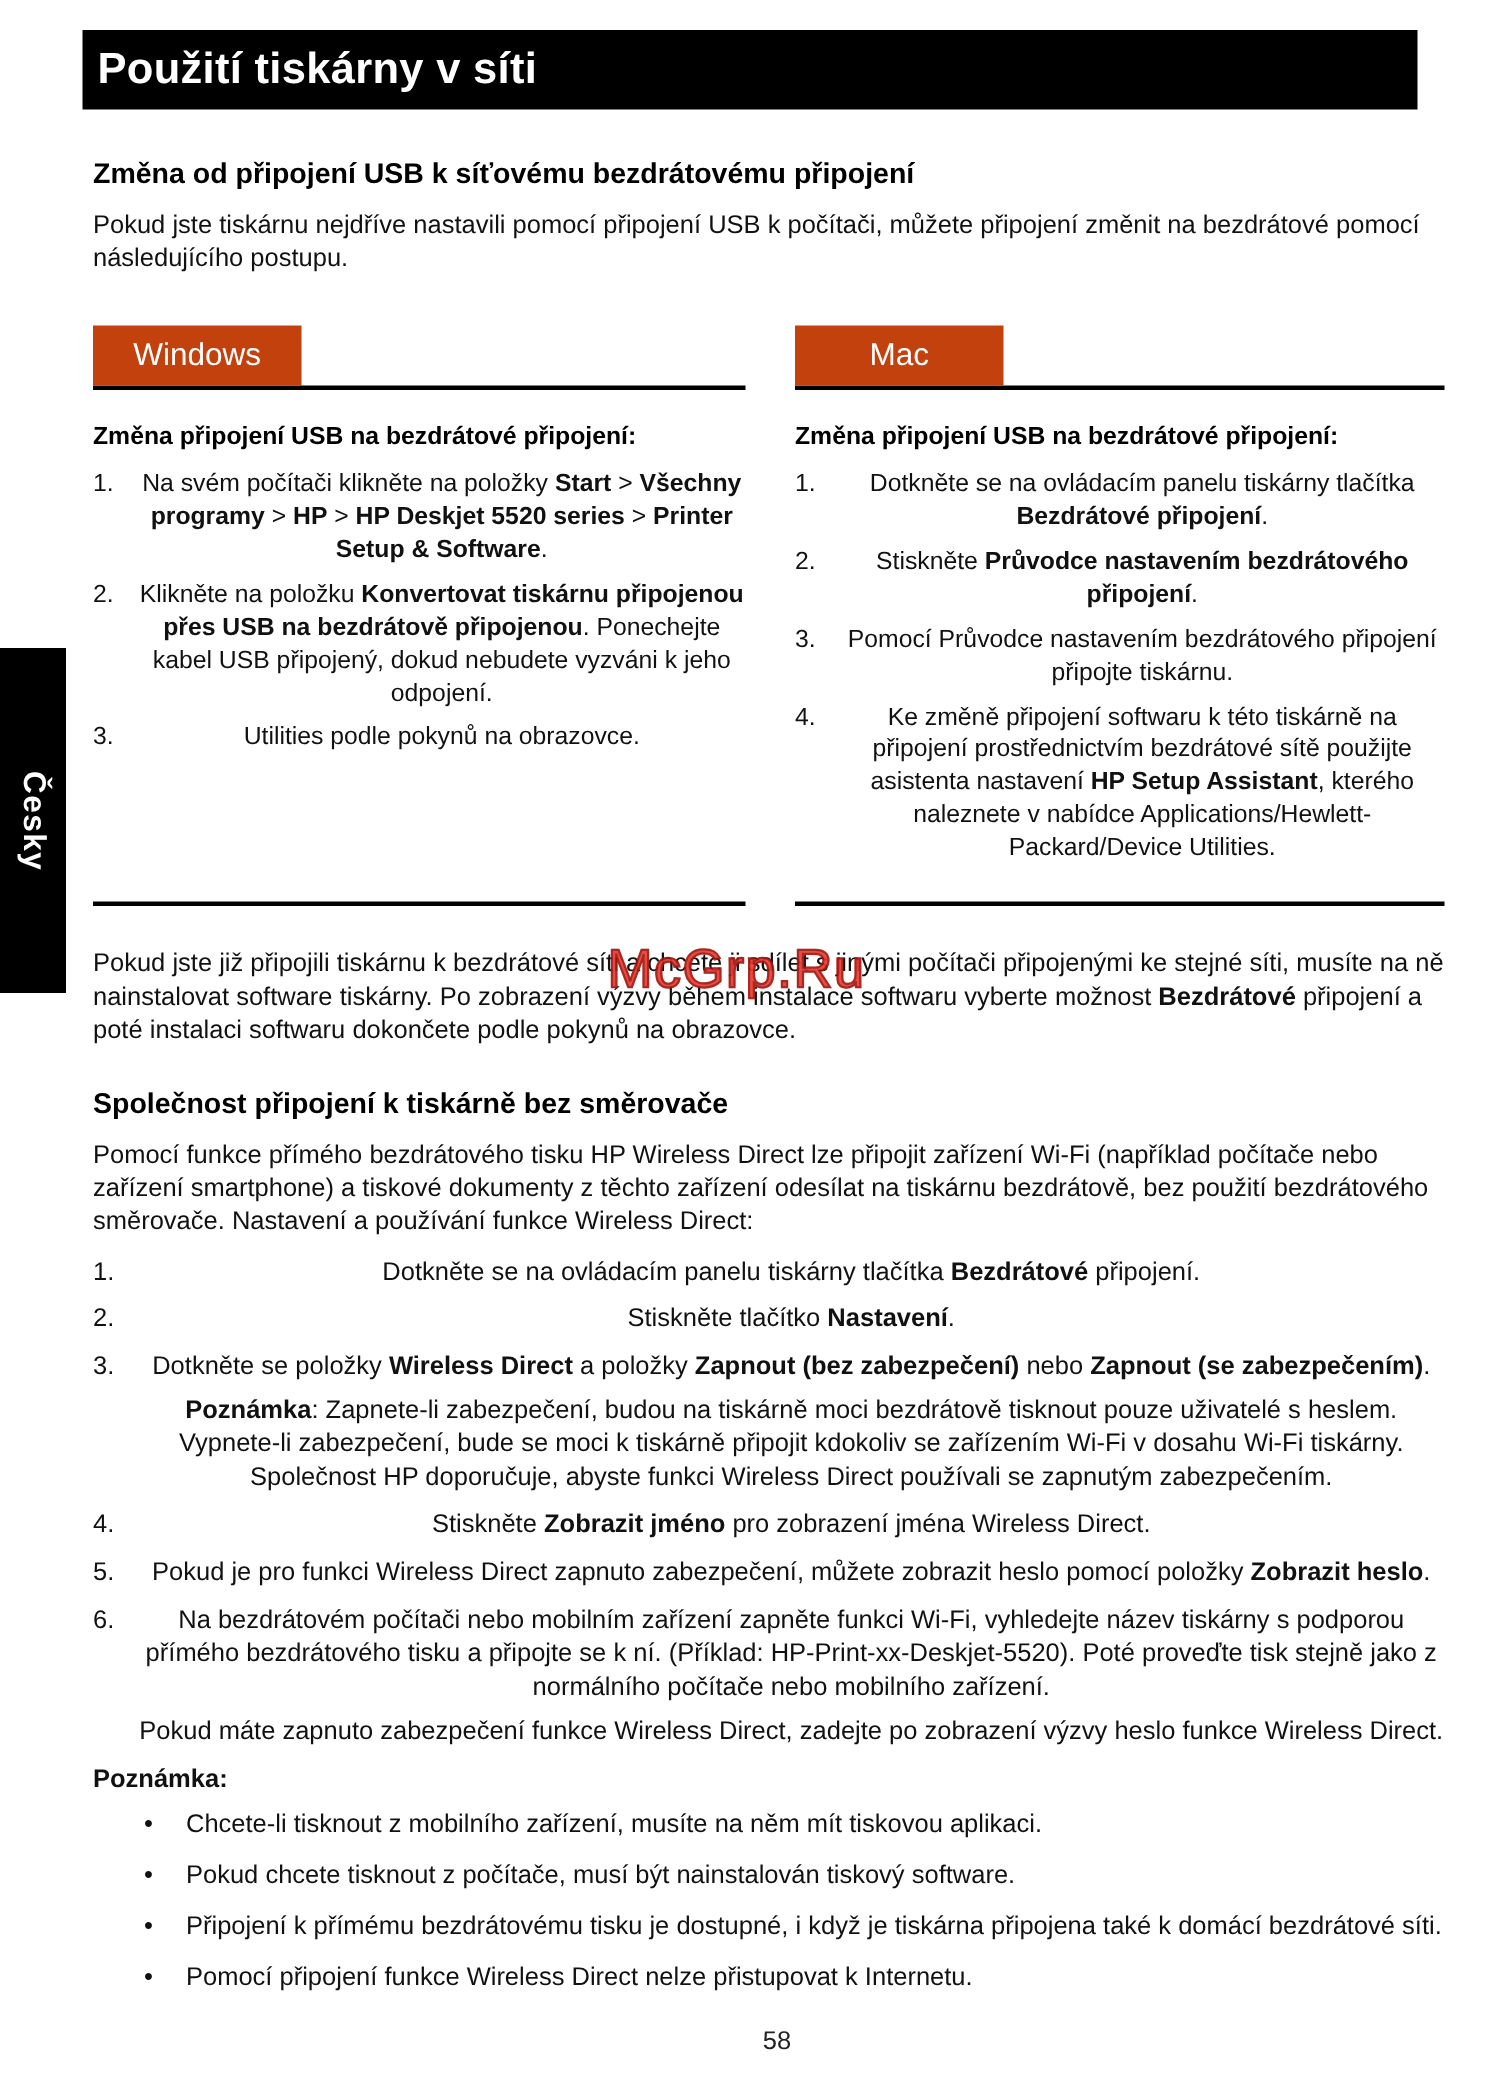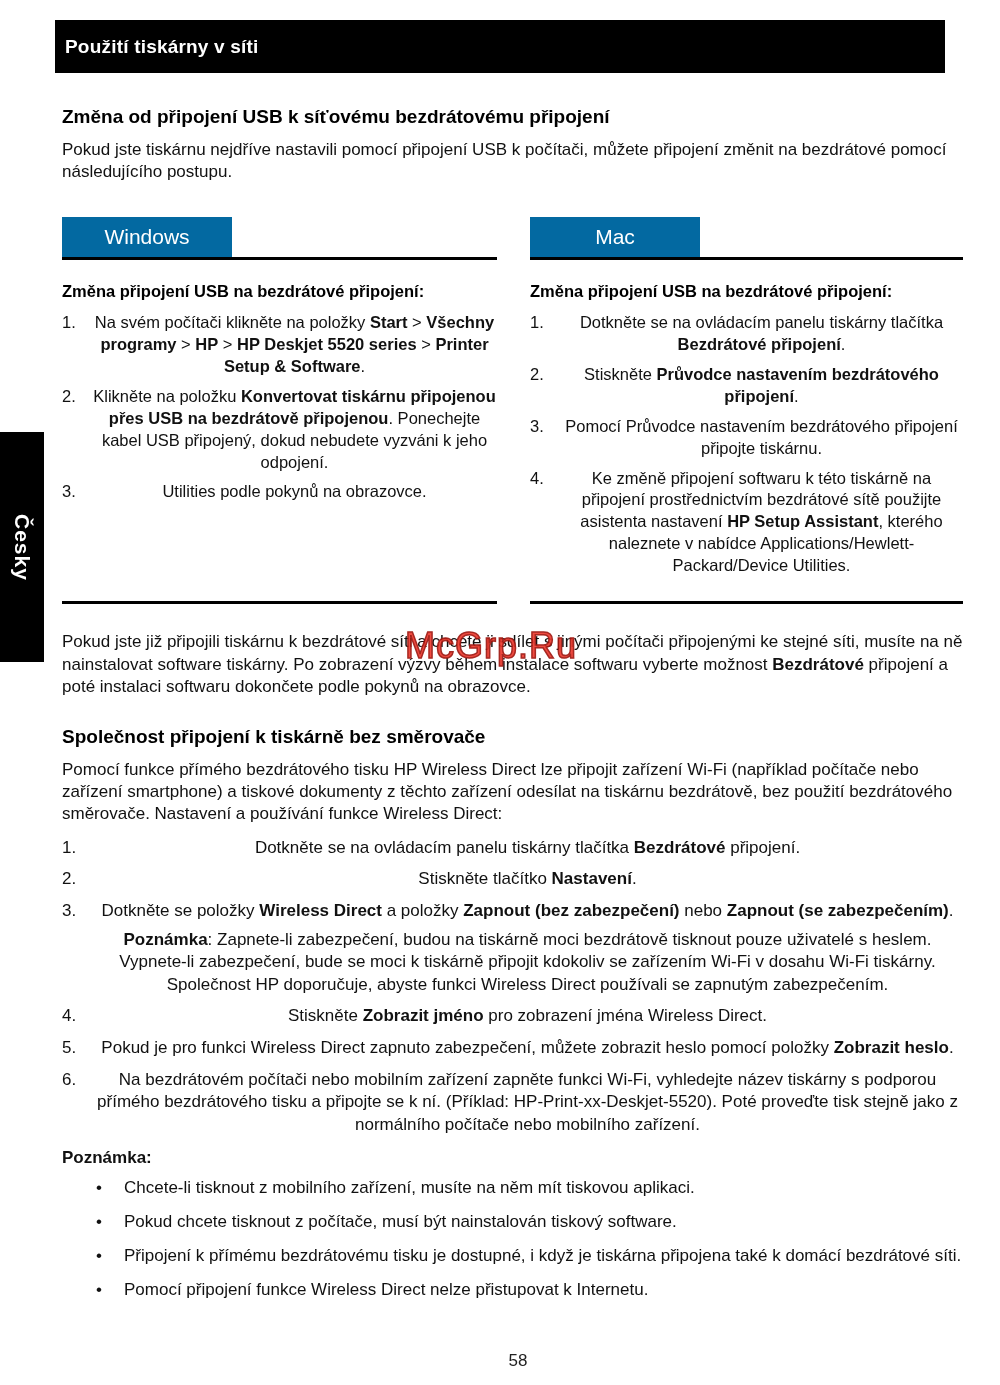--- a/index.html
+++ b/index.html
@@ -1,38 +1,38 @@
 <!DOCTYPE html>
 <html><head>
 <meta charset="utf-8">
 <style>
   html,body{margin:0;padding:0;background:#fff;}
   body{font-family:"Liberation Sans", sans-serif;color:#111;}
   .page{position:relative;width:1000px;height:1385px;background:#fff;overflow:hidden;}
 
   
   .header-bar{position:absolute;left:55px;top:20px;width:890px;height:53px;background:#000;display:flex;align-items:center;}
-  .header-bar h1{color:#fff;font-size:19px;font-weight:bold;margin:0 0 0 10px;letter-spacing:.2px;}
+  .header-bar h1{color:#fff;font-size:29px;font-weight:bold;margin:0 0 0 10px;letter-spacing:.2px;}
 
   
   .side-tab{position:absolute;left:0;top:432px;width:44px;height:230px;background:#000;display:flex;align-items:center;justify-content:center;}
   .side-tab span{color:#fff;writing-mode:vertical-rl;font-size:21px;font-weight:bold;letter-spacing:1px;}
 
   .main{position:absolute;left:62px;top:106px;width:901px;}
 
   h2{font-size:19px;font-weight:bold;margin:0 0 11px 0;color:#000;}
   p{font-size:17px;line-height:1.32;margin:0;}
 
   
   .columns{display:flex;gap:33px;margin-top:33px;align-items:stretch;}
   .col{display:flex;flex-direction:column;}
   .col.win{width:435px;}
   .col.mac{width:433px;}
   .tab-row{border-bottom:3px solid #000;}
-  .os-tab{width:170px;height:40px;background:#0369a1;color:#fff;display:flex;align-items:center;justify-content:center;font-size:21px;}
+  .os-tab{width:139px;height:40px;background:#c2410c;color:#fff;display:flex;align-items:center;justify-content:center;font-size:21px;}
   .col h3{font-size:16.5px;font-weight:bold;margin:22px 0 11px 0;color:#000;}
   .steps{list-style:none;margin:0;padding:0;font-size:16.5px;line-height:1.33;}
   .steps .li{display:flex;margin-bottom:8px;}
   .steps .num{width:30px;flex:none;}
   .steps .txt{flex:1;text-align:center;}
   .col .steps{margin-bottom:16px;}
   .col-bottom{margin-top:auto;height:3px;background:#000;}
 
   
   .sec{margin-top:27px;}
@@ -156,20 +156,21 @@
           <span class="txt"><span>Stiskněte </span><span style="font-weight: bold;">Zobrazit jméno</span><span> pro zobrazení jména Wireless Direct.</span></span>
         </li>
         <li class="li">
           <span class="num">5.</span>
           <span class="txt"><span>Pokud je pro funkci Wireless Direct zapnuto zabezpečení, můžete zobrazit heslo pomocí položky </span><span style="font-weight: bold;">Zobrazit heslo</span><span>.</span></span>
         </li>
         <li class="li">
           <span class="num">6.</span>
           <span class="txt">
             <span class="runline"><span>Na bezdrátovém počítači nebo mobilním zařízení zapněte funkci Wi-Fi, vyhledejte název tiskárny s podporou přímého bezdrátového tisku a připojte se k ní. (Příklad: HP-Print-xx-Deskjet-5520). Poté proveďte tisk stejně jako z normálního počítače nebo mobilního zařízení.</span></span>
+            <span class="runline follow">Pokud máte zapnuto zabezpečení funkce Wireless Direct, zadejte po zobrazení výzvy heslo funkce Wireless Direct.</span>
           </span>
         </li>
       </ol>
 
       <div class="note-head">Poznámka:</div>
       <ul class="bullets">
         <li>
             <span>Chcete-li tisknout z mobilního zařízení, musíte na něm mít tiskovou aplikaci.</span>
           </li>
         <li>

